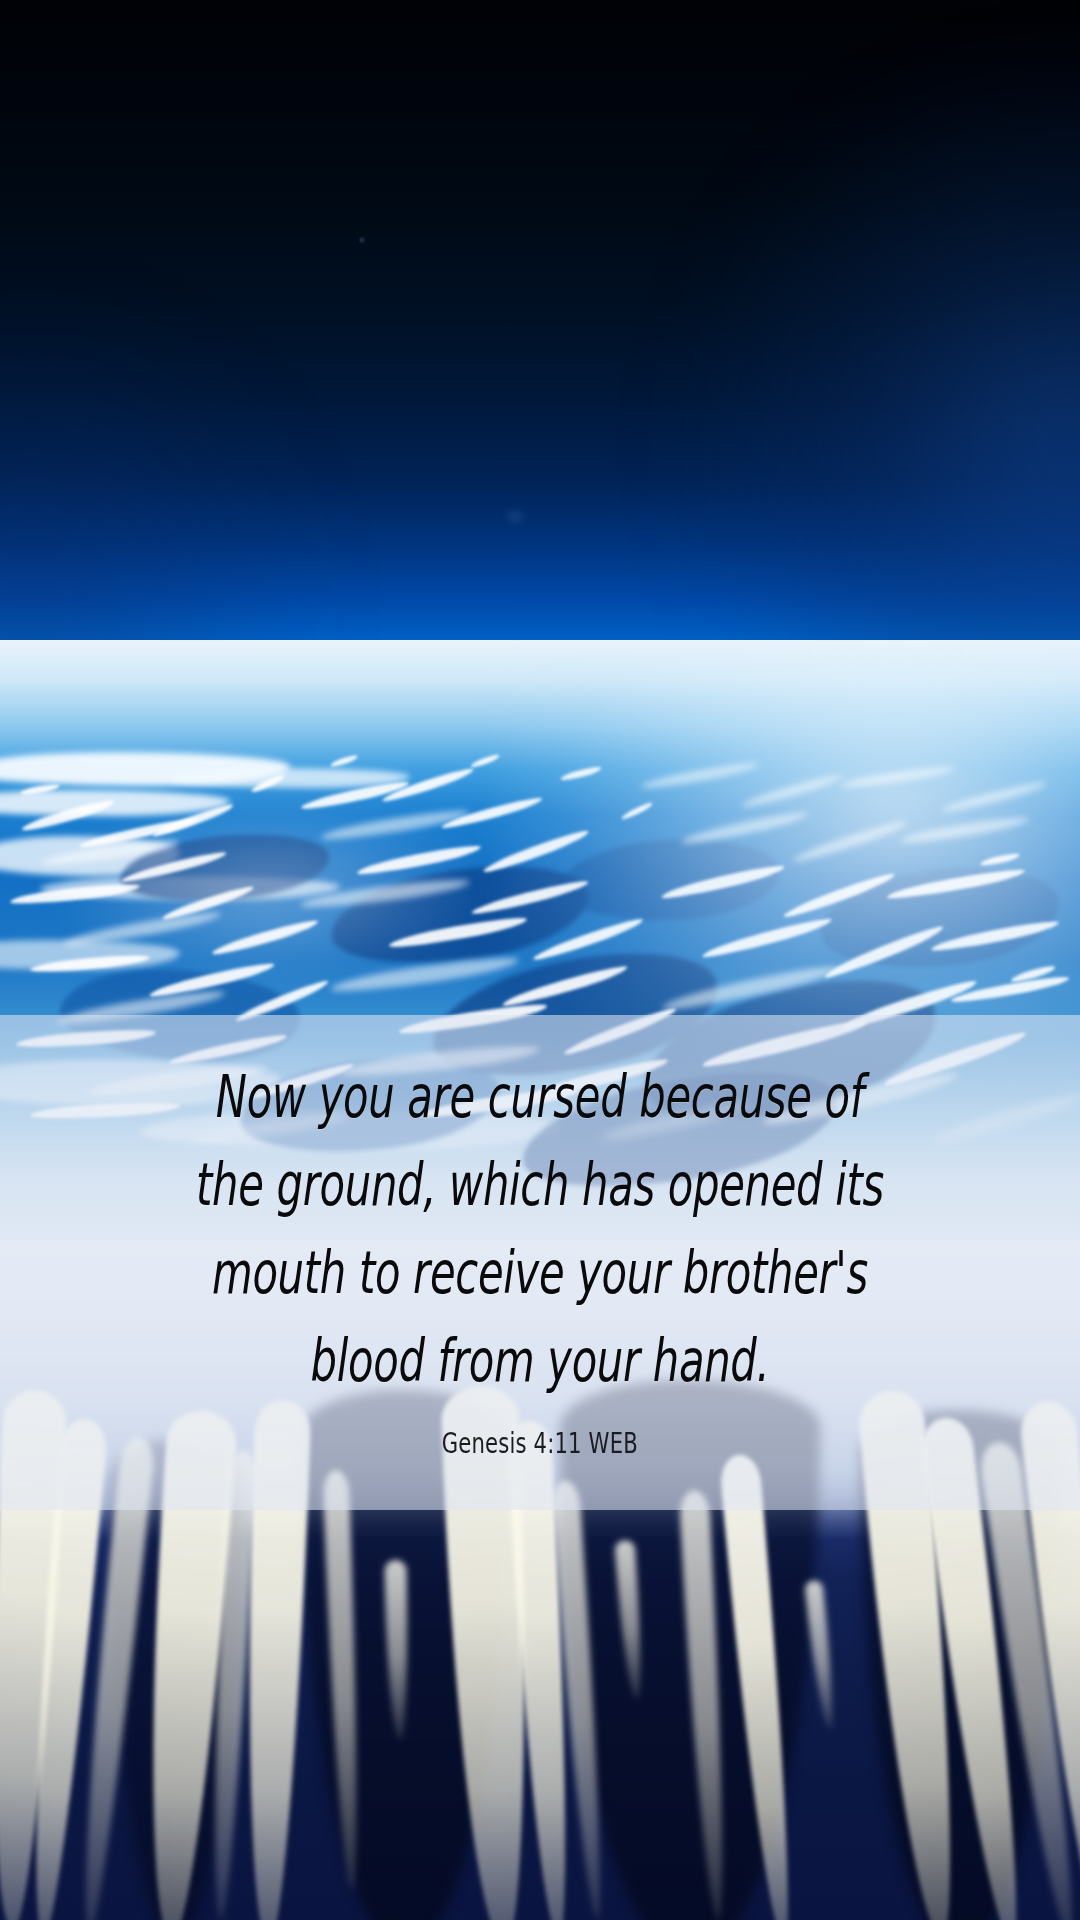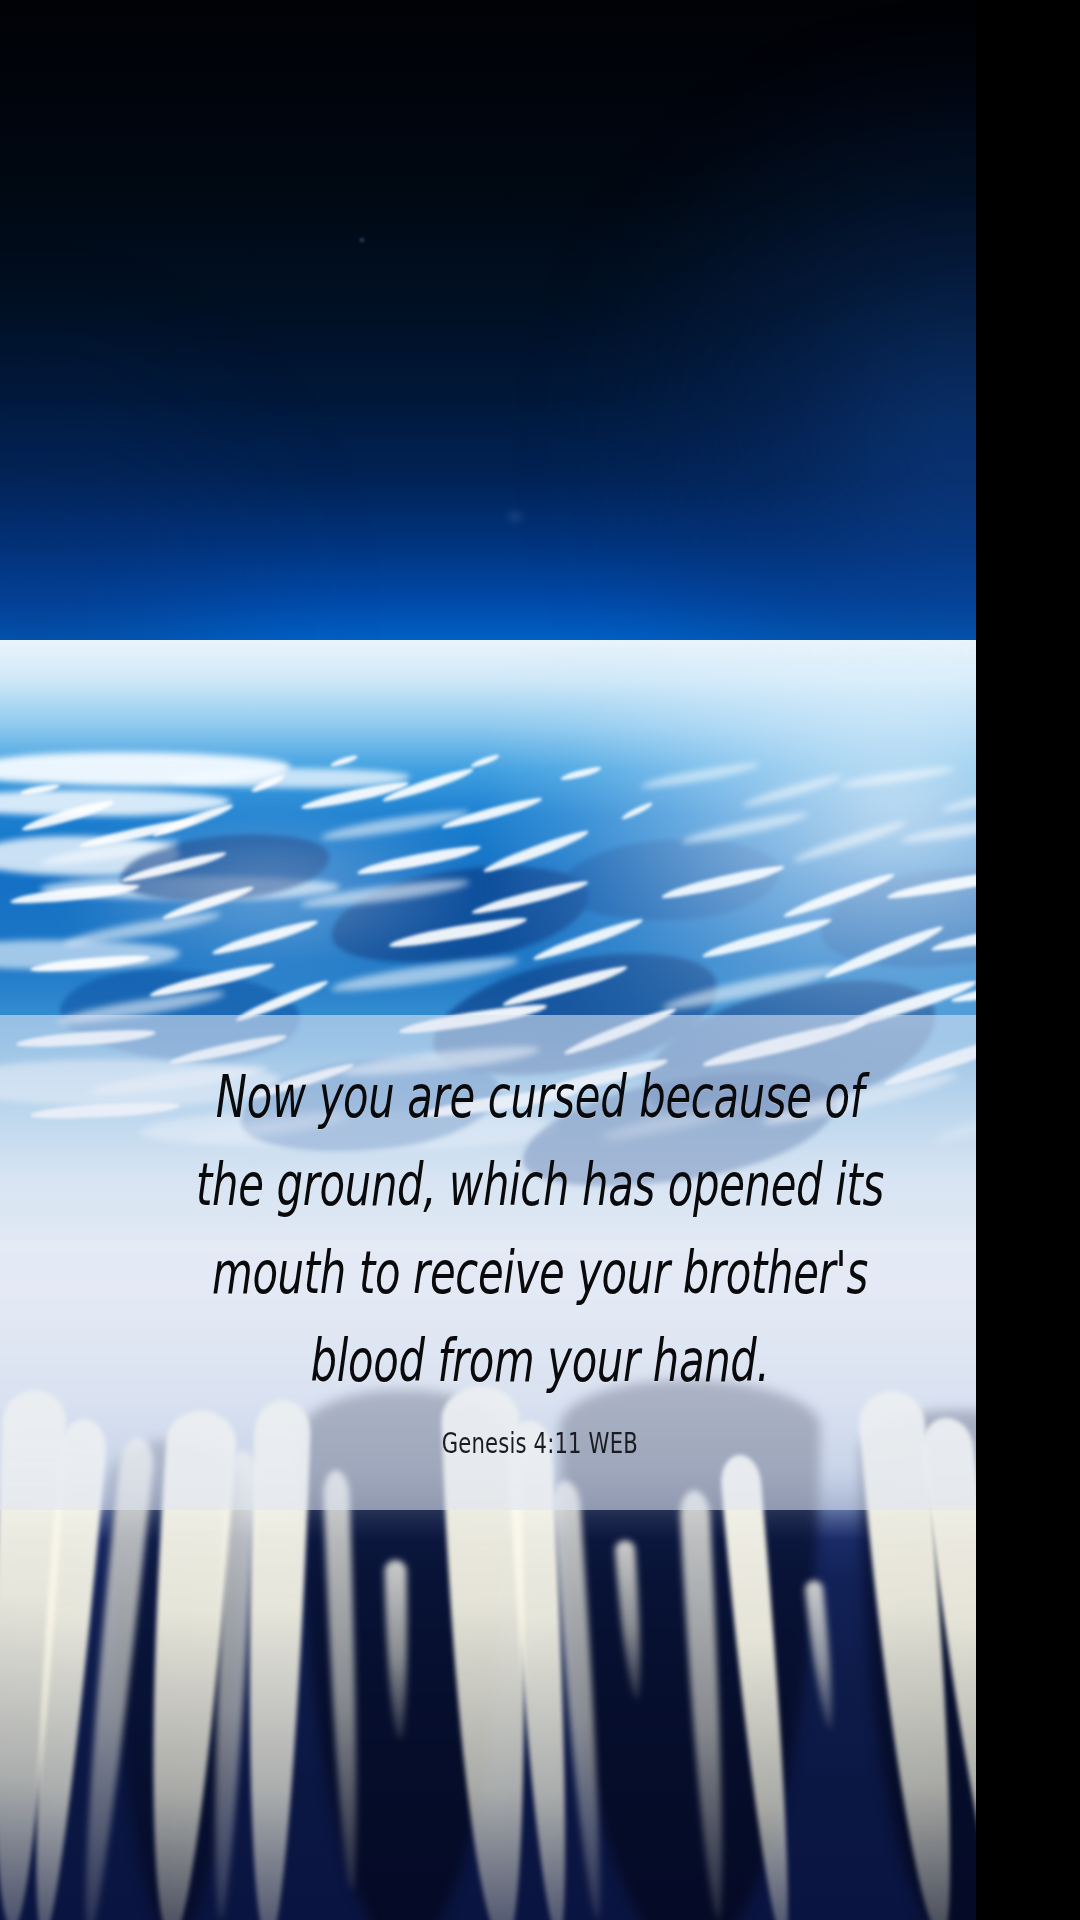--- a/index.html
+++ b/index.html
@@ -9,21 +9,21 @@
     background: #000;
   }
   body {
     width: 1080px;
     height: 1920px;
     overflow: hidden;
   }
 
   .wallpaper {
     position: relative;
-    width: 976px;
+    width: 1080px;
     height: 1920px;
     overflow: hidden;
     font-family: "DejaVu Sans", sans-serif;
   }
 
   
   .sky {
     position: absolute;
     left: 0; top: 0;
     width: 1080px;

